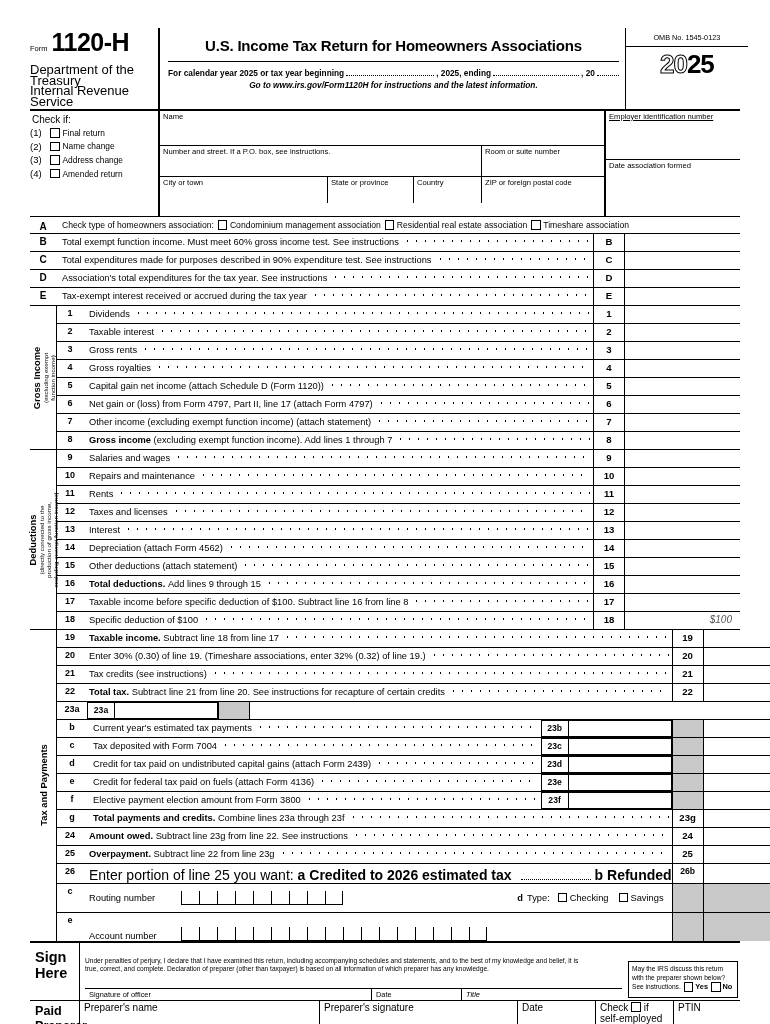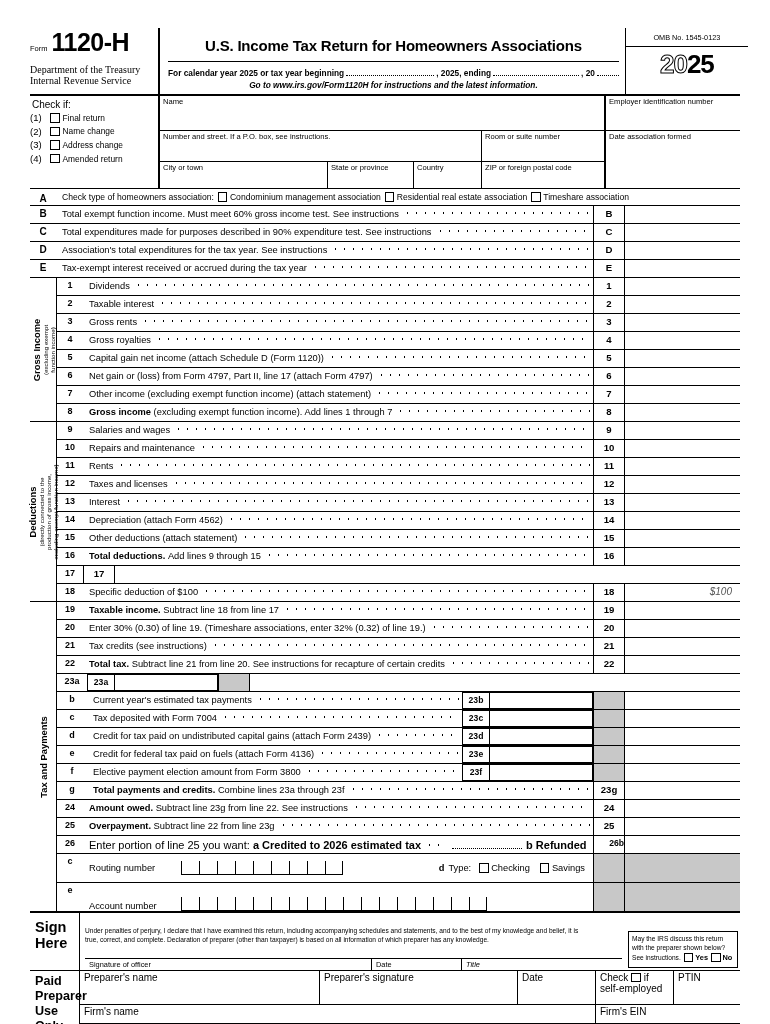--- a/index.html
+++ b/index.html
@@ -27,21 +27,21 @@
   
   .hdr{display:flex;border-bottom:2px solid #000;}
   .hdr-left{
     width:128px;flex:0 0 128px;
     border-right:2px solid #000;
     padding-bottom:2px;
   }
   .formline{display:flex;align-items:baseline;gap:4px;padding-top:2px;}
   .formword{font-size:7.5px;padding-bottom:3px;}
   .formnum{font-size:25px;font-weight:bold;letter-spacing:-0.5px;line-height:1;}
-  .dept{font-size:10px;line-height:10.5px;padding-top:9px;font-family:Liberation Serif, serif;}
+  .dept{font-size:13px;line-height:10.5px;padding-top:9px;}
   .hdr-mid{flex:1 1 auto;padding:0 6px 0 8px;}
   .title{
     font-size:15px;font-weight:bold;text-align:center;
     padding:9px 0 7px 0;letter-spacing:-0.2px;
   }
   .hdr-mid-b{border-top:1px solid #000;padding-top:4px;}
   .calyr{font-size:8.3px;font-weight:bold;display:flex;align-items:baseline;justify-content:center;gap:2px;white-space:nowrap;}
   .dotline{border-bottom:1px dotted #000;display:inline-block;height:9px;}
   .goto{font-size:8.3px;font-weight:bold;text-align:center;padding:2px 0 4px 0;}
   .hdr-right{width:122px;flex:0 0 122px;border-left:1px solid #000;text-align:center;}
@@ -63,21 +63,21 @@
   .ent-main{flex:1 1 auto;border-right:2px solid #000;}
   .ent-ein{width:134px;flex:0 0 134px;}
   .cell{
     font-size:7.6px;padding:1px 0 0 3px;box-sizing:border-box;
   }
   .cell.bb{border-bottom:1px solid #000;}
   .cell.br{border-right:1px solid #000;}
   .h-name{height:35px;}
   .h-street{height:30px;}
   .h-city{height:26px;}
-  .h-ein{height:35px;}
+  .h-ein{height:49px;text-decoration:underline;}
   .h-date{height:56px;}
 
   
   .gridwrap{border-bottom:1px solid #000;}
   .lrow{display:flex;align-items:stretch;border-bottom:1px solid #000;min-height:17px;}
   .lrow:last-child{border-bottom:none;}
   .ltr{
     width:26px;flex:0 0 26px;text-align:center;font-size:10px;font-weight:bold;
     padding-top:2px;
   }
@@ -480,20 +480,24 @@
         <div class="lamt"></div>
       </div>
       <div class="lrow">
         <div class="ltr sm">16</div>
         <div class="ldesc"><span class="b">Total deductions.</span>&nbsp;<span>Add lines 9 through 15</span><span class="leader"></span></div>
         <div class="lnum">16</div>
         <div class="lamt"></div>
       </div>
       <div class="lrow">
         <div class="ltr sm">17</div>
+        <div class="ldesc">
+              <span>Taxable income before specific deduction of $100. Subtract line 16 from line 8</span>
+              <span class="leader"></span>
+            </div>
         <div class="lnum">17</div>
         <div class="lamt"></div>
       </div>
       <div class="lrow">
         <div class="ltr sm">18</div>
         <div class="ldesc">
               <span>Specific deduction of $100</span>
               <span class="leader"></span>
             </div>
         <div class="lnum">18</div>
@@ -621,30 +625,30 @@
       </div>
       <div class="lrow">
         <div class="ltr sm">25</div>
         <div class="ldesc"><span class="b">Overpayment.</span>&nbsp;<span>Subtract line 22 from line 23g</span><span class="leader"></span></div>
         <div class="lnum">25</div>
         <div class="lamt"></div>
       </div>
 
       <div class="lrow">
         <div class="ltr sm">26</div>
-        <div class="ldesc" style="font-size:11px;">
+        <div class="ldesc" style="font-size:14px;">
           <span>Enter portion of line 25 you want:</span>&nbsp;
           <span class="b">a</span>&nbsp;
           <span class="b">Credited to 2026 estimated tax</span>
           <span class="leader" style="max-width:22px"></span>
           <span class="dotline" style="width:70px;margin:0 4px 1px 2px;"></span>
           <span class="b">b</span>&nbsp;
           <span class="b">Refunded</span>
         </div>
-        <div class="lnum" style="font-size:8.6px;text-align:right;">26b</div>
+        <div class="lnum" style="font-size:8.6px;">26b</div>
         <div class="lamt"></div>
       </div>
 
       <div class="lrow" style="min-height:28px">
         <div class="ltr sm">c</div>
         <div class="ldesc" style="align-items:center;padding-top:0">
           <span style="width:92px;display:inline-block">Routing number</span>
           <span class="boxes">
             <span></span>
                 <span></span>

